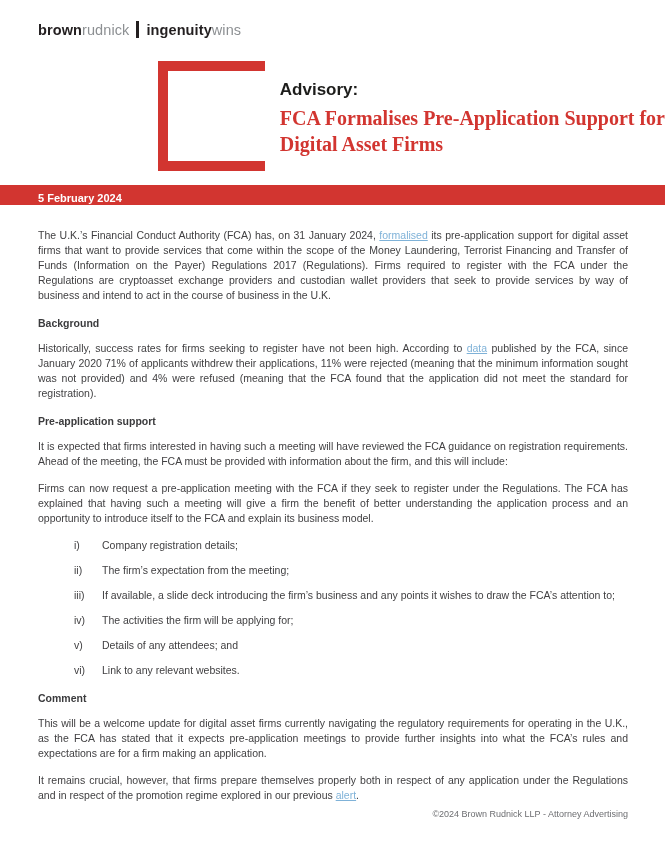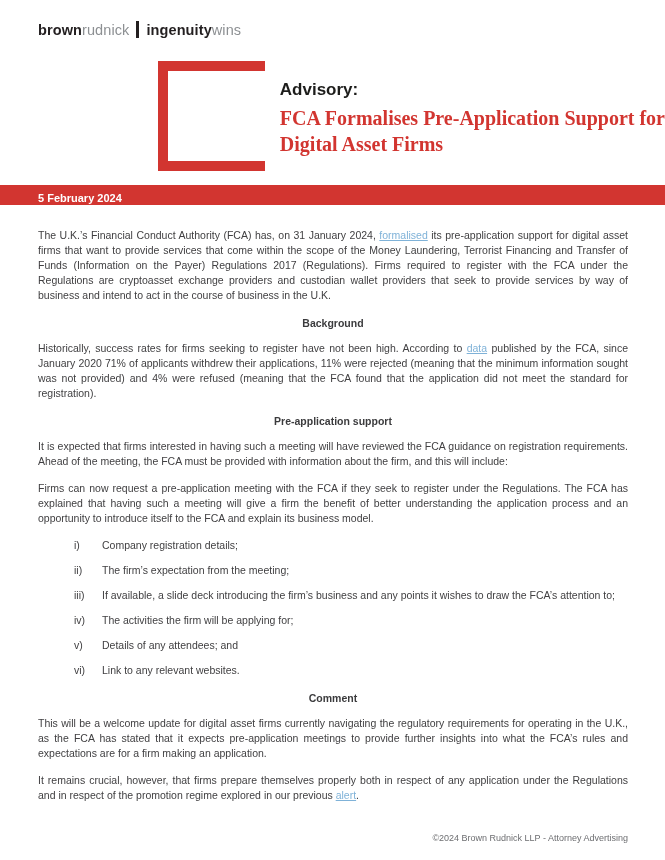--- a/index.html
+++ b/index.html
@@ -82,21 +82,20 @@
     font-size: 10.5px;
     line-height: 15px;
     text-align: justify;
     margin-bottom: 12px;
   }
   main h3 {
     font-size: 10.5px;
     font-weight: 700;
     color: #3b3b3d;
     margin: 14px 0 12px 0;
-    text-align: center;
   }
   a.doc-link {
     color: #7fb2d8;
     text-decoration: underline;
     cursor: pointer;
   }
 
   
   .num-list { margin: 2px 0 12px 36px; }
   .num-list .li {
@@ -105,21 +104,21 @@
     line-height: 15px;
     margin-bottom: 10px;
     text-align: left;
   }
   .num-list .marker { width: 28px; flex-shrink: 0; }
 
   
   footer {
     position: absolute;
     right: 37px;
-    top: 833px;
+    top: 809px;
     font-size: 9px;
     color: #6d6e71;
   }
 </style>
 </head>
 <body>
 
 <div class="page">
 
   <div class="logo">

